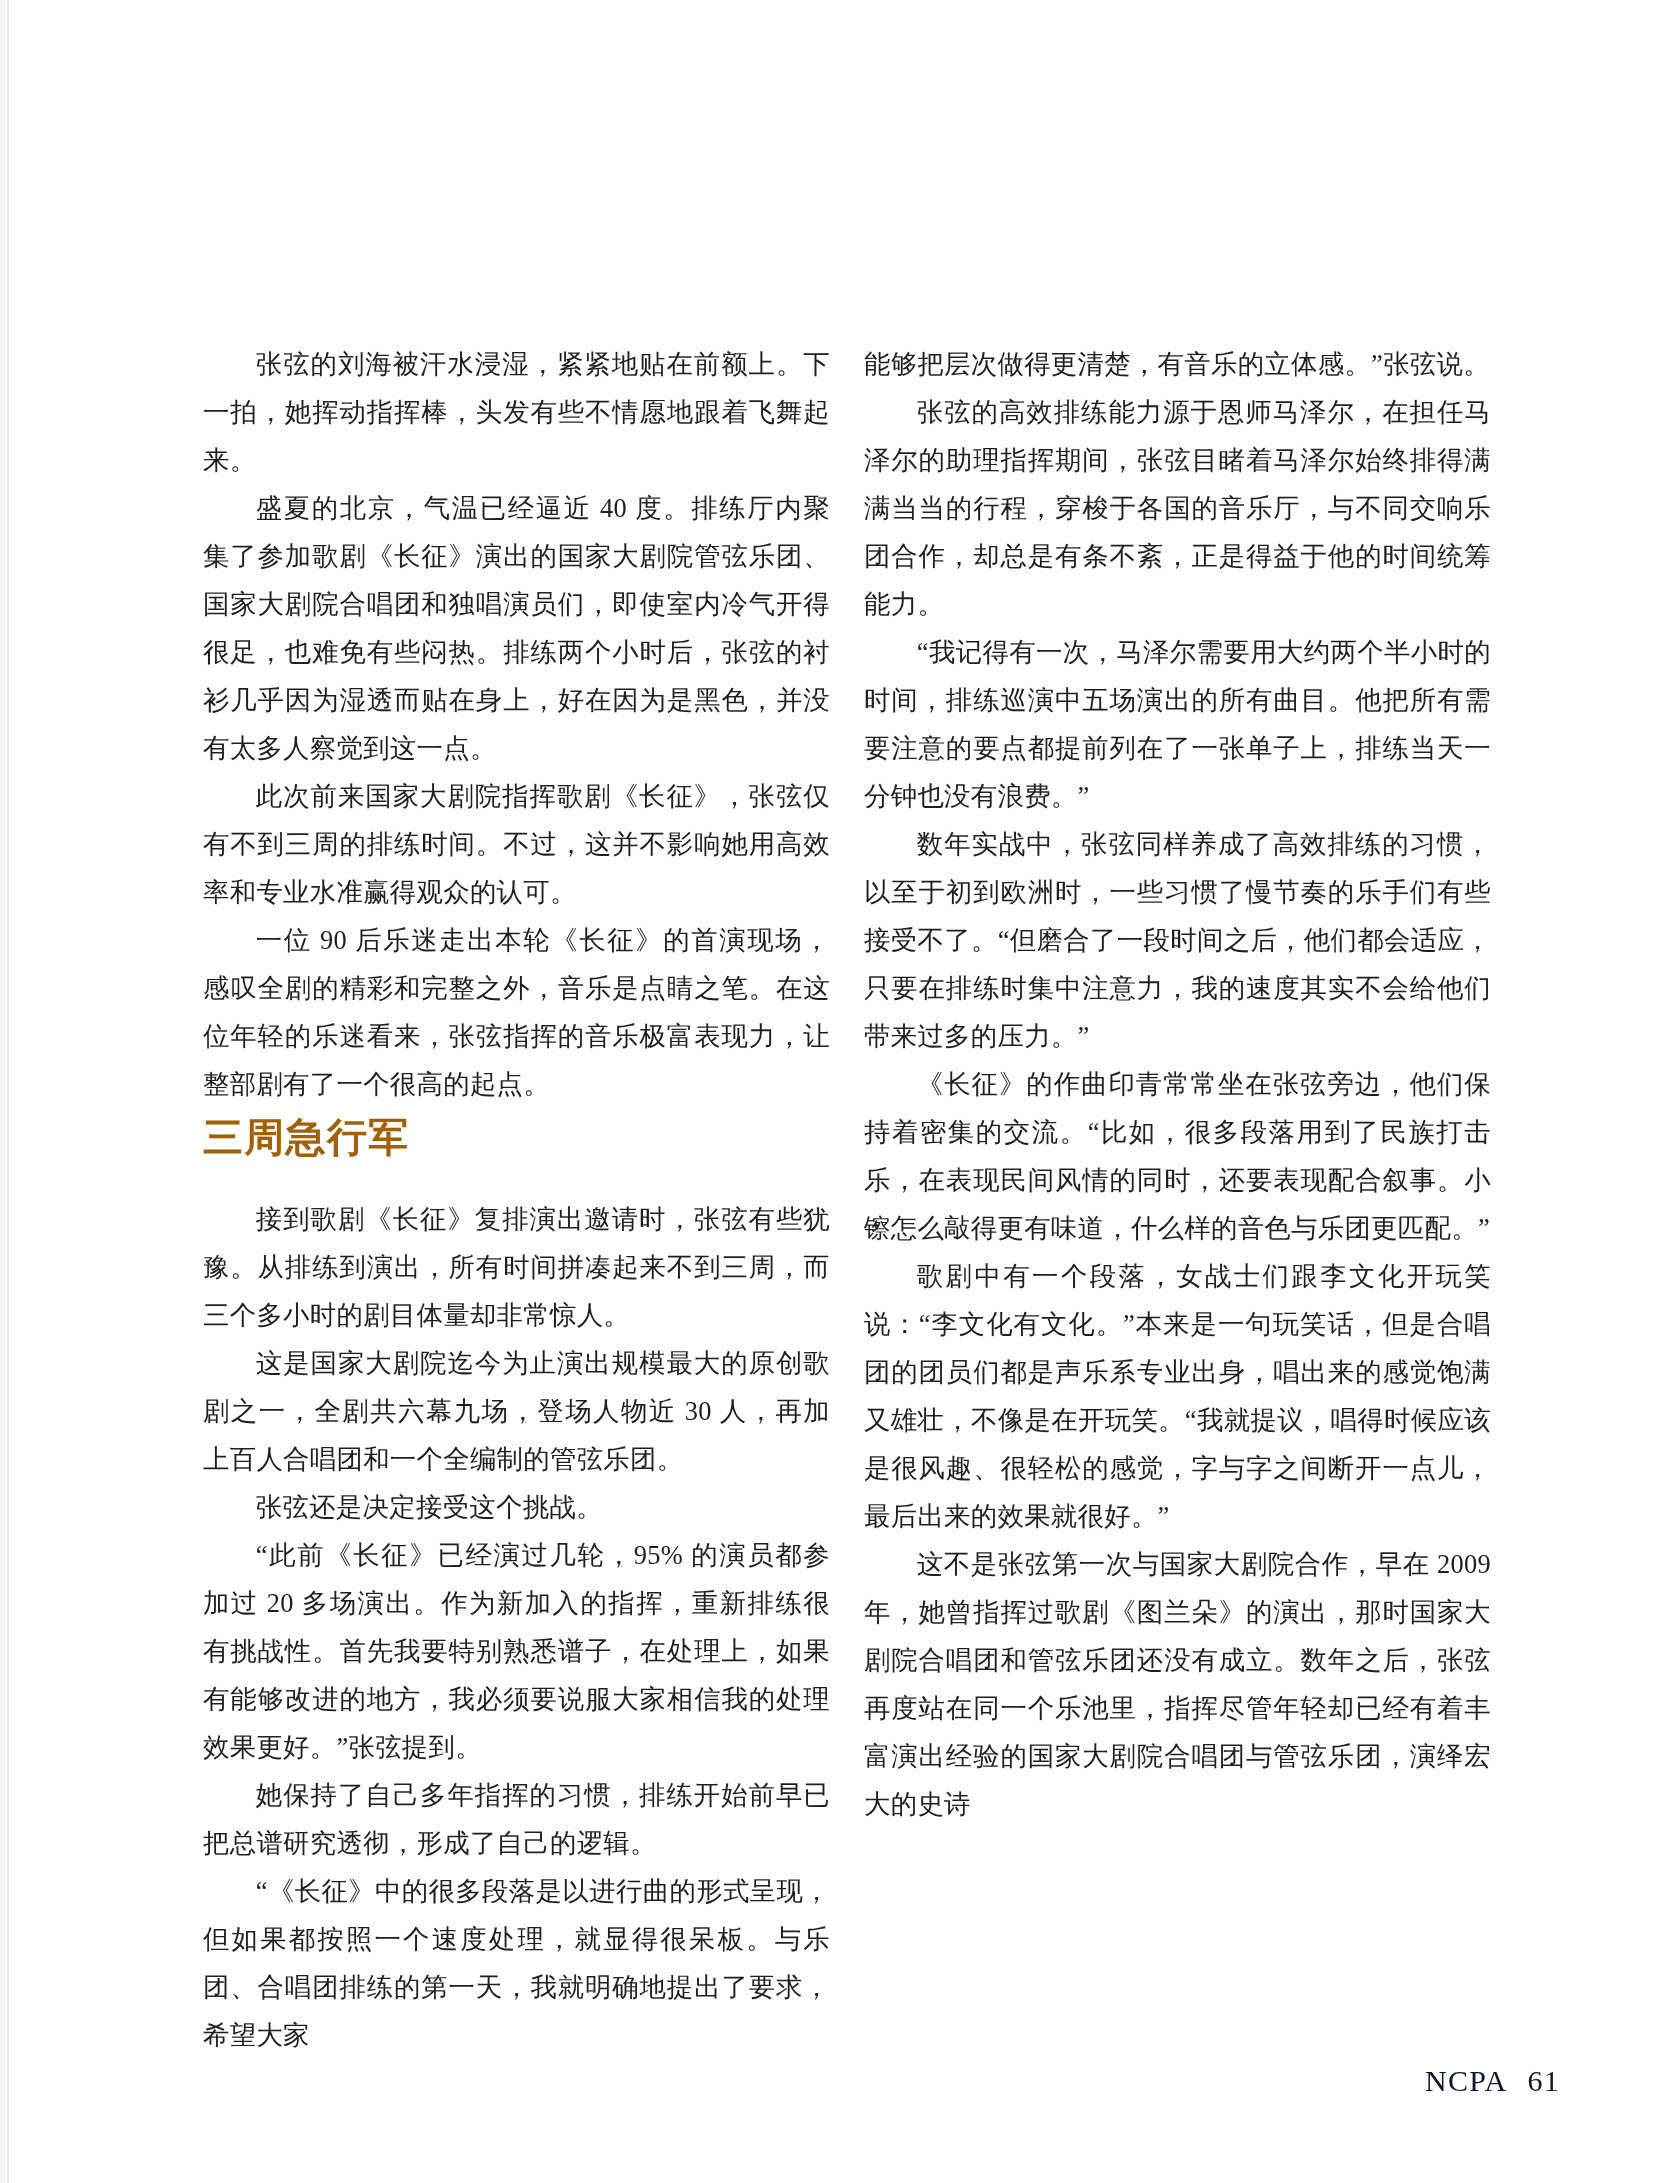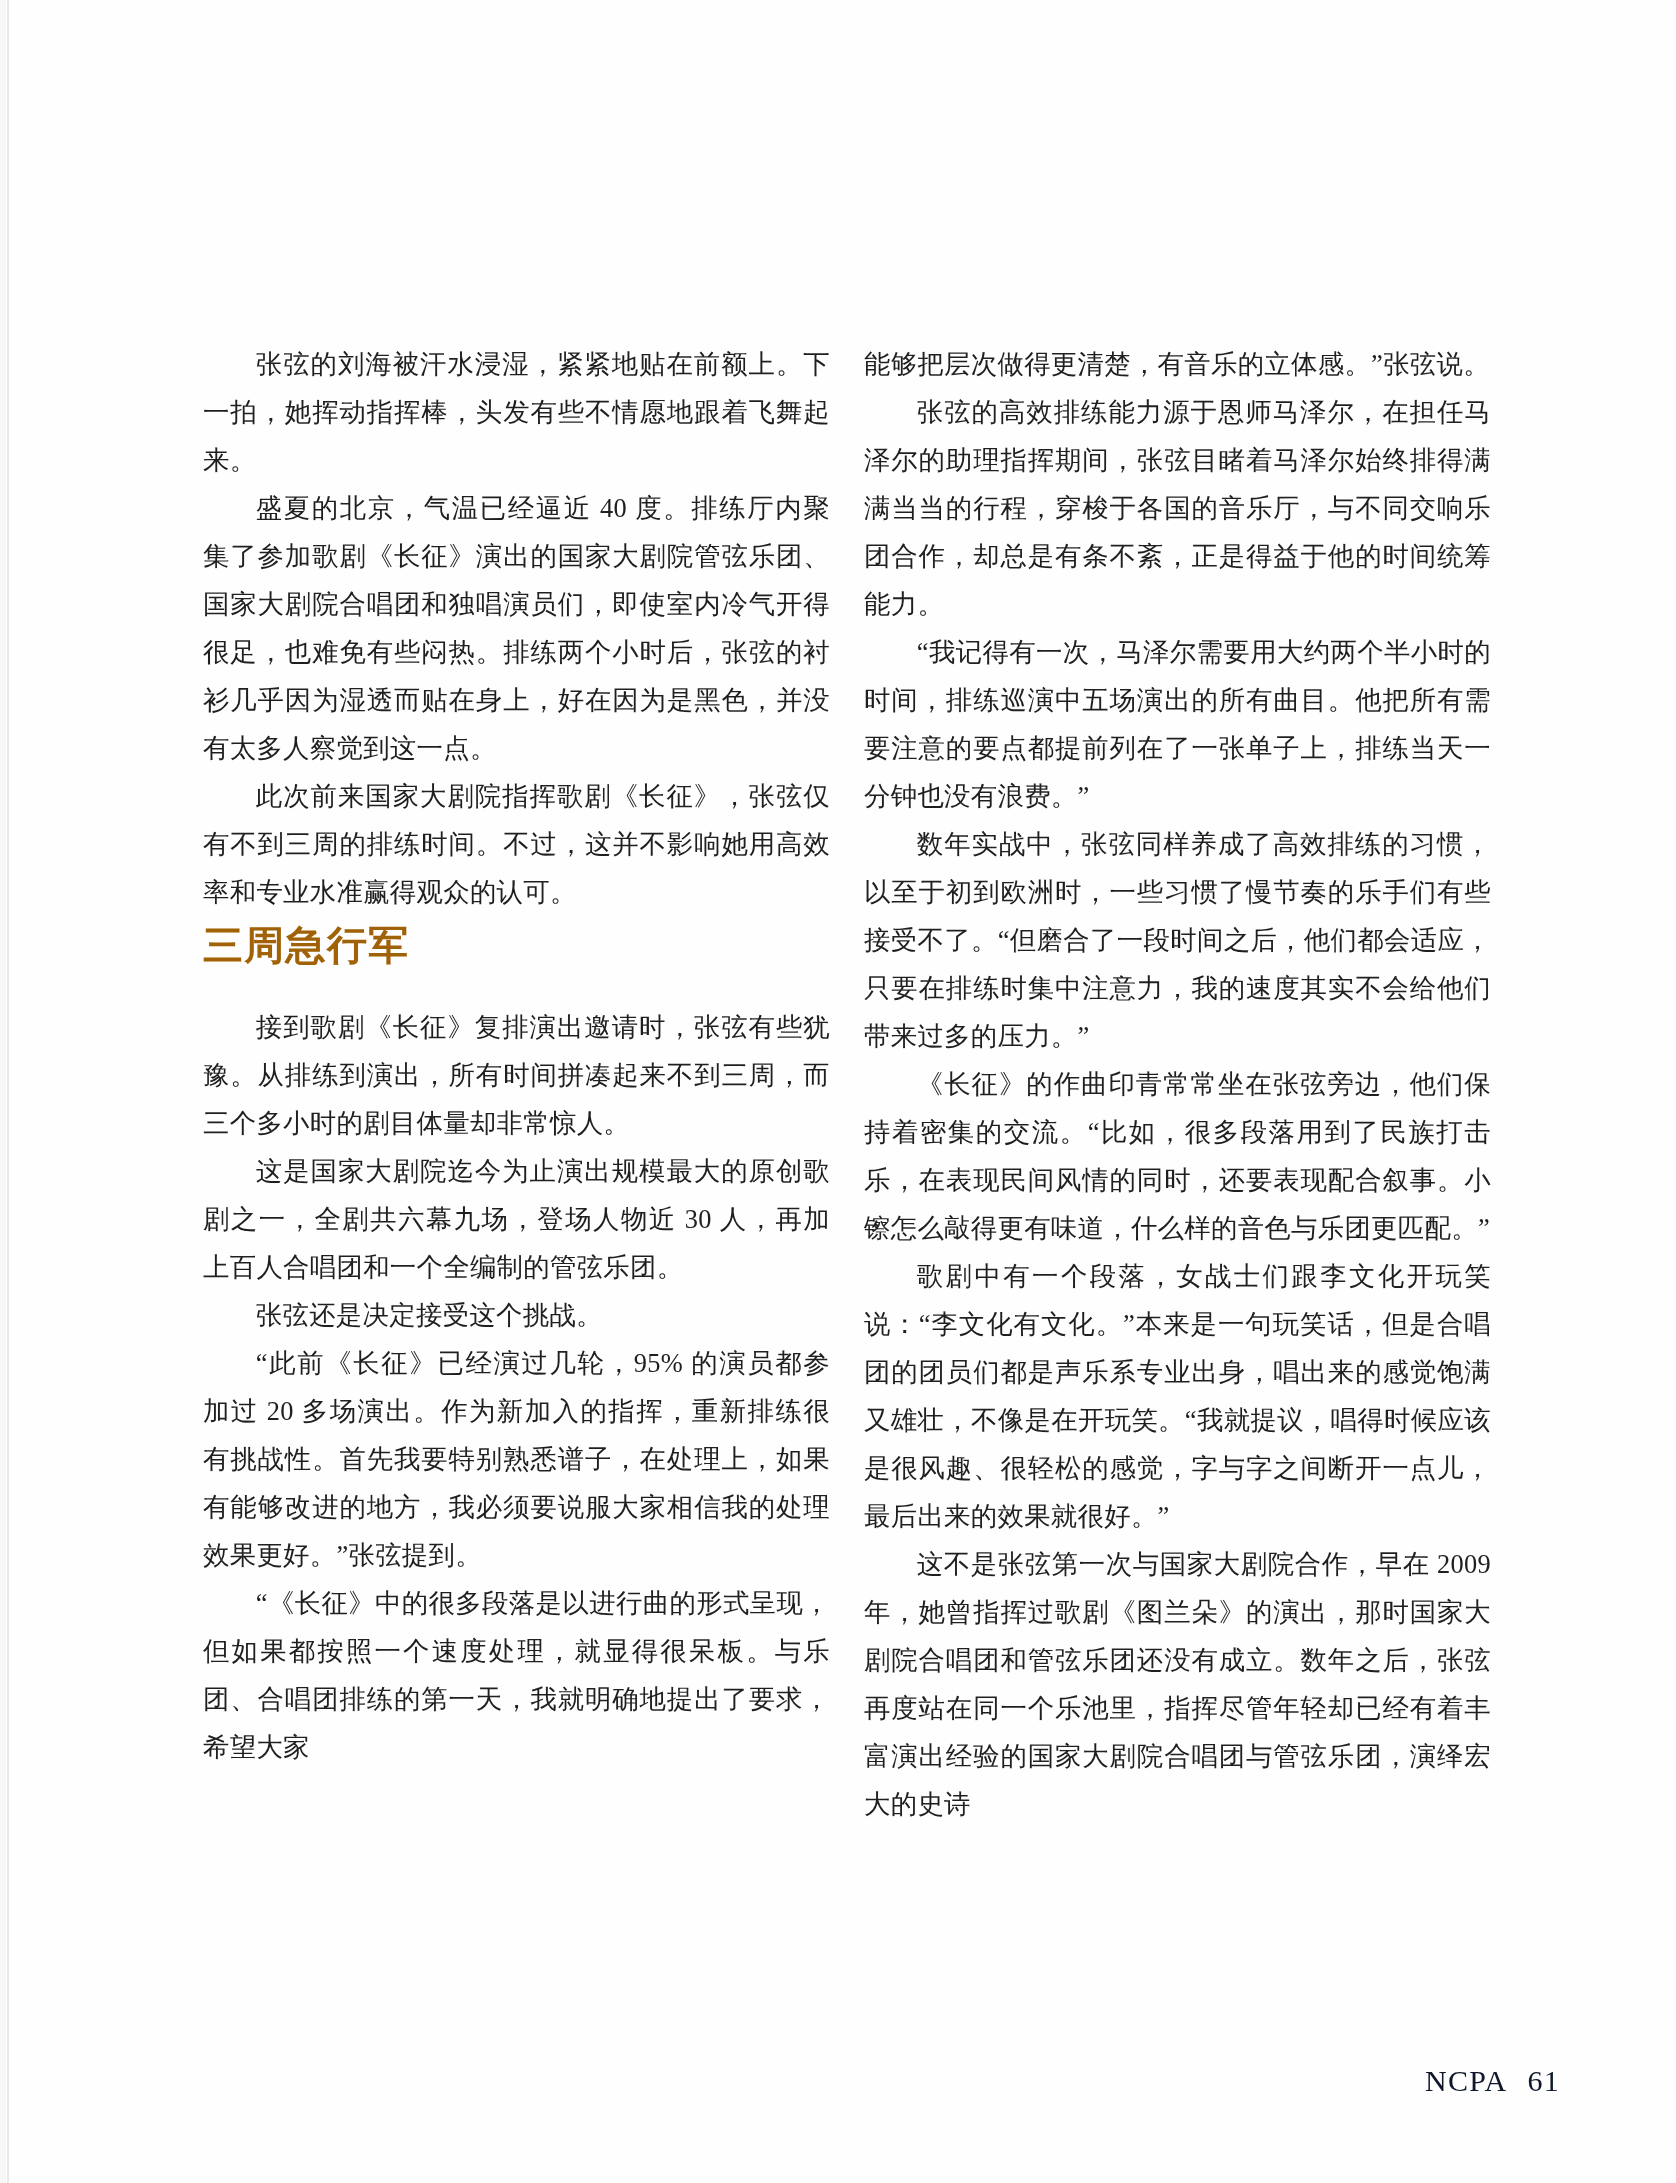--- a/index.html
+++ b/index.html
@@ -84,25 +84,27 @@
 <body>
 
 <div class="page">
   <div class="edge-shadow"></div>
   <div class="edge-line"></div>
 
   <section class="col left">
       <p>张弦的刘海被汗水浸湿，紧紧地贴在前额上。下一拍，她挥动指挥棒，头发有些不情愿地跟着飞舞起来。</p>
       <p>盛夏的北京，气温已经逼近 40 度。排练厅内聚集了参加歌剧《长征》演出的国家大剧院管弦乐团、国家大剧院合唱团和独唱演员们，即使室内冷气开得很足，也难免有些闷热。排练两个小时后，张弦的衬衫几乎因为湿透而贴在身上，好在因为是黑色，并没有太多人察觉到这一点。</p>
       <p>此次前来国家大剧院指挥歌剧《长征》，张弦仅有不到三周的排练时间。不过，这并不影响她用高效率和专业水准赢得观众的认可。</p>
+      <p>一位 90 后乐迷走出本轮《长征》的首演现场，感叹全剧的精彩和完整之外，音乐是点睛之笔。在这位年轻的乐迷看来，张弦指挥的音乐极富表现力，让整部剧有了一个很高的起点。</p>
       <h2>三周急行军</h2>
       <p>接到歌剧《长征》复排演出邀请时，张弦有些犹豫。从排练到演出，所有时间拼凑起来不到三周，而三个多小时的剧目体量却非常惊人。</p>
       <p>这是国家大剧院迄今为止演出规模最大的原创歌剧之一，全剧共六幕九场，登场人物近 30 人，再加上百人合唱团和一个全编制的管弦乐团。</p>
       <p>张弦还是决定接受这个挑战。</p>
       <p>“此前《长征》已经演过几轮，95% 的演员都参加过 20 多场演出。作为新加入的指挥，重新排练很有挑战性。首先我要特别熟悉谱子，在处理上，如果有能够改进的地方，我必须要说服大家相信我的处理效果更好。”张弦提到。</p>
+      <p>她保持了自己多年指挥的习惯，排练开始前早已把总谱研究透彻，形成了自己的逻辑。</p>
       <p>“《长征》中的很多段落是以进行曲的形式呈现，但如果都按照一个速度处理，就显得很呆板。与乐团、合唱团排练的第一天，我就明确地提出了要求，希望大家</p>
     </section>
 
   <section class="col right">
       <p class="no-indent">能够把层次做得更清楚，有音乐的立体感。”张弦说。</p>
       <p>张弦的高效排练能力源于恩师马泽尔，在担任马泽尔的助理指挥期间，张弦目睹着马泽尔始终排得满满当当的行程，穿梭于各国的音乐厅，与不同交响乐团合作，却总是有条不紊，正是得益于他的时间统筹能力。</p>
       <p>“我记得有一次，马泽尔需要用大约两个半小时的时间，排练巡演中五场演出的所有曲目。他把所有需要注意的要点都提前列在了一张单子上，排练当天一分钟也没有浪费。”</p>
       <p>数年实战中，张弦同样养成了高效排练的习惯，以至于初到欧洲时，一些习惯了慢节奏的乐手们有些接受不了。“但磨合了一段时间之后，他们都会适应，只要在排练时集中注意力，我的速度其实不会给他们带来过多的压力。”</p>
       <p>《长征》的作曲印青常常坐在张弦旁边，他们保持着密集的交流。“比如，很多段落用到了民族打击乐，在表现民间风情的同时，还要表现配合叙事。小镲怎么敲得更有味道，什么样的音色与乐团更匹配。”</p>
       <p>歌剧中有一个段落，女战士们跟李文化开玩笑说：“李文化有文化。”本来是一句玩笑话，但是合唱团的团员们都是声乐系专业出身，唱出来的感觉饱满又雄壮，不像是在开玩笑。“我就提议，唱得时候应该是很风趣、很轻松的感觉，字与字之间断开一点儿，最后出来的效果就很好。”</p>

